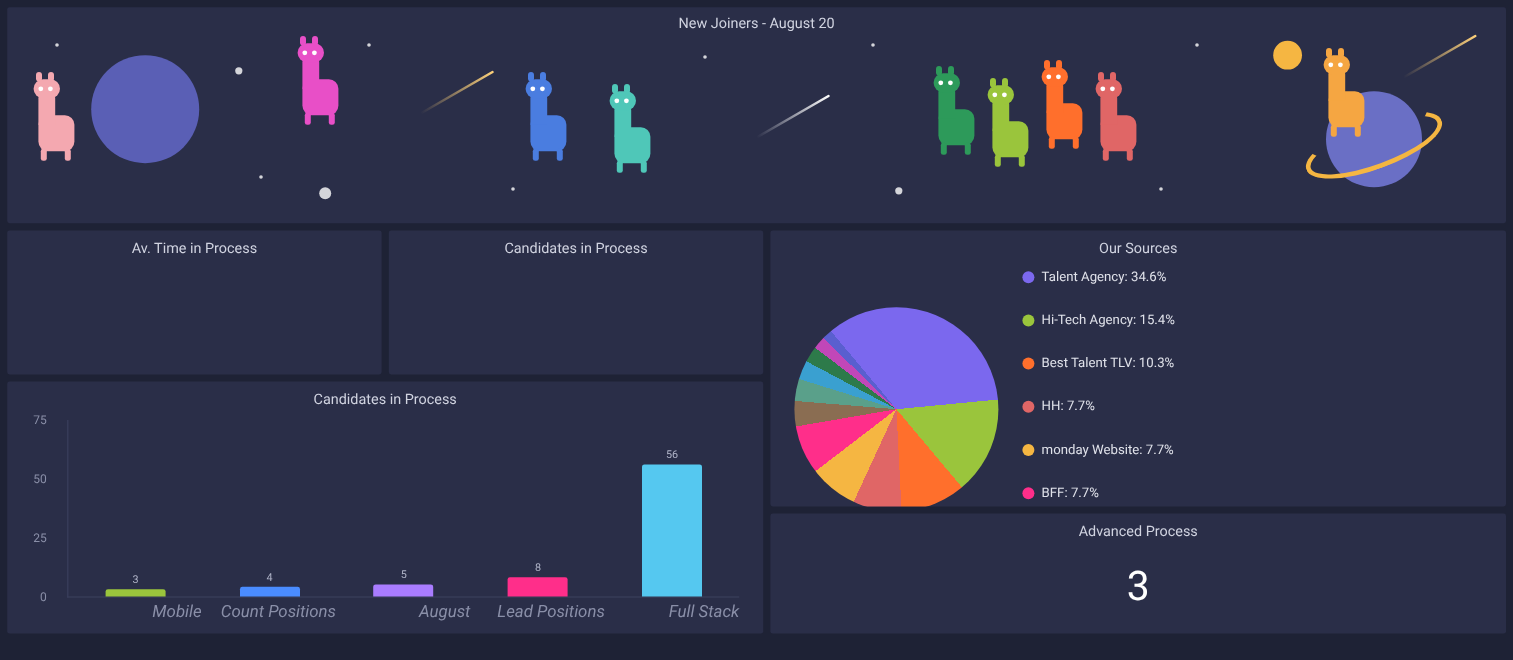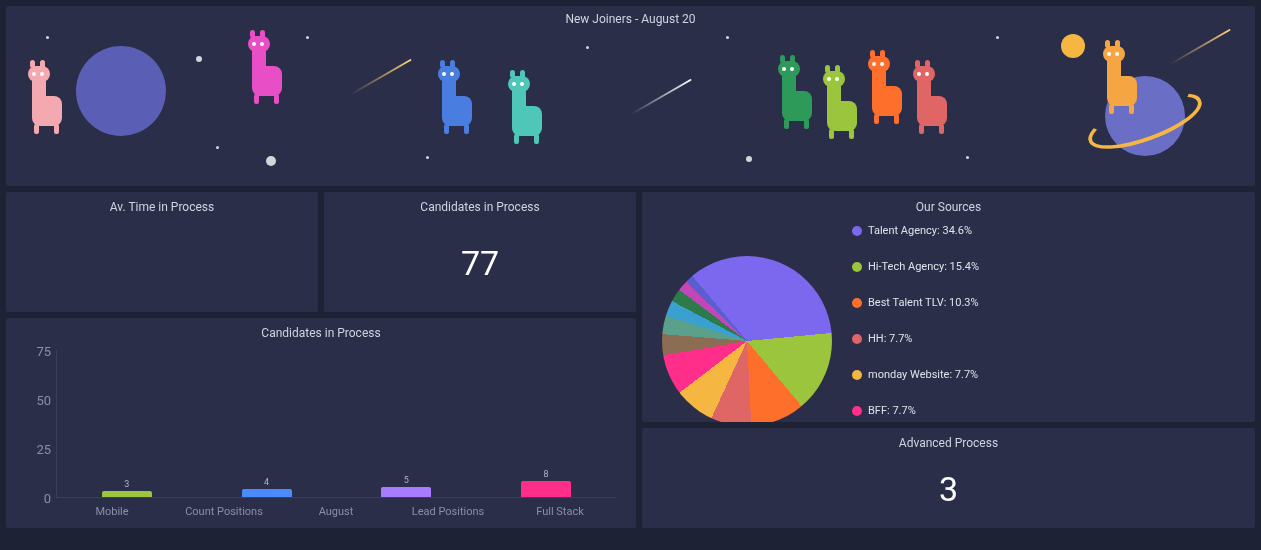--- a/index.html
+++ b/index.html
@@ -65,28 +65,28 @@
   .bottom-row { display:flex; gap:6px; height:120px; }
   .bottom-row .card { flex:1; }
 
   
   .bar-area {
     flex:1;
     position:relative;
     padding: 10px 20px 30px 50px;
   }
   .y-axis { position:absolute; left:15px; top:10px; bottom:30px; width:30px; }
-  .y-tick { position:absolute; right:0; font-size:13px; color:#8a8fa8; transform:translateY(50%); text-align:right; width:30px;}
+  .y-tick { position:absolute; right:12px; font-size:10px; color:#8a8fa8; transform:translateY(50%); text-align:right; width:30px;}
   .y-label { position:absolute; left:-4px; top:50%; transform:translateX(-50%) rotate(-90deg); font-size:9px; color:#8a8fa8;}
   .bars { position:absolute; left:50px; right:20px; top:10px; bottom:30px; display:flex; align-items:flex-end; justify-content:space-around; border-left:1px solid #3a3f5c; border-bottom:1px solid #3a3f5c;}
   .bar-wrap { flex:1; display:flex; flex-direction:column; align-items:center; position:relative; height:100%; justify-content:flex-end;}
   .bar { width:50px; border-radius:2px 2px 0 0; }
   .bar-val { font-size:9px; color:#b0b4c8; margin-bottom:2px;}
   .x-labels { position:absolute; left:50px; right:20px; bottom:10px; display:flex; justify-content:space-around;}
-  .x-lab { flex:1; text-align:center; font-size:11px; color:#8a8fa8;}
+  .x-lab { flex:1; text-align:right; font-size:14px; color:#8a8fa8;font-style:italic;}
 
   
   .sources-body { flex:1; display:flex; align-items:center; padding:10px 20px; gap:20px;}
   .pie { width:170px; height:170px; border-radius:50%; flex-shrink:0;}
   .legend { flex:1; display:flex; flex-direction:column; gap:23px; font-size:11px;}
   .legend-row { display:flex; align-items:center; gap:6px; }
   .swatch { width:10px; height:10px; border-radius:50%; flex-shrink:0;}
   .legend-pager { display:flex; align-items:center; gap:4px; font-size:11px; color:#d0d3e0; margin-top:4px;}
 
   
@@ -238,21 +238,20 @@
         <div class="eye" style="left:14px;"></div>
     </div>
   </div>
 
   <div class="card avg-time">
     <div class="card-title">Av. Time in Process</div>
   </div>
 
   <div class="card cand-num">
     <div class="card-title">Candidates in Process</div>
-    <div class="big-number">77</div>
   </div>
 
   <div class="sources-full">
 
     <div class="card sources-card">
       <div class="card-title">Our Sources</div>
       <div class="sources-body">
         <div class="pie" id="pie" style="background: conic-gradient(from -40deg, rgb(123, 104, 238) 0deg, rgb(123, 104, 238) 124.56deg, rgb(154, 197, 60) 124.56deg, rgb(154, 197, 60) 180deg, rgb(255, 111, 44) 180deg, rgb(255, 111, 44) 217.08deg, rgb(224, 102, 102) 217.08deg, rgb(224, 102, 102) 244.8deg, rgb(245, 182, 66) 244.8deg, rgb(245, 182, 66) 272.52deg, rgb(255, 46, 138) 272.52deg, rgb(255, 46, 138) 300.24deg, rgb(138, 109, 82) 300.24deg, rgb(138, 109, 82) 314.64deg, rgb(90, 160, 138) 314.64deg, rgb(90, 160, 138) 327.24deg, rgb(58, 160, 208) 327.24deg, rgb(58, 160, 208) 338.04deg, rgb(45, 122, 74) 338.04deg, rgb(45, 122, 74) 347.04deg, rgb(193, 71, 184) 347.04deg, rgb(193, 71, 184) 354.24deg, rgb(90, 95, 207) 354.24deg, rgb(90, 95, 207) 360deg);"></div>
         <div class="legend">
           <div class="legend-row">
@@ -316,20 +315,24 @@
             <div class="bar" style="height:5.333333333333334%;background:#4a8cff"></div>
           </div>
           <div class="bar-wrap">
             <div class="bar-val">5</div>
             <div class="bar" style="height:6.666666666666667%;background:#a97cff"></div>
           </div>
           <div class="bar-wrap">
             <div class="bar-val">8</div>
             <div class="bar" style="height:10.666666666666668%;background:#ff2e8a"></div>
           </div>
+          <div class="bar-wrap">
+            <div class="bar-val">56</div>
+            <div class="bar" style="height:74.66666666666667%;background:#55c8f0"></div>
+          </div>
         </div>
       <div class="x-labels" id="xlabels">
           <div class="x-lab">Mobile</div>
           <div class="x-lab">Count Positions</div>
           <div class="x-lab">August</div>
           <div class="x-lab">Lead Positions</div>
           <div class="x-lab">Full Stack</div>
         </div>
     </div>
   </div>

